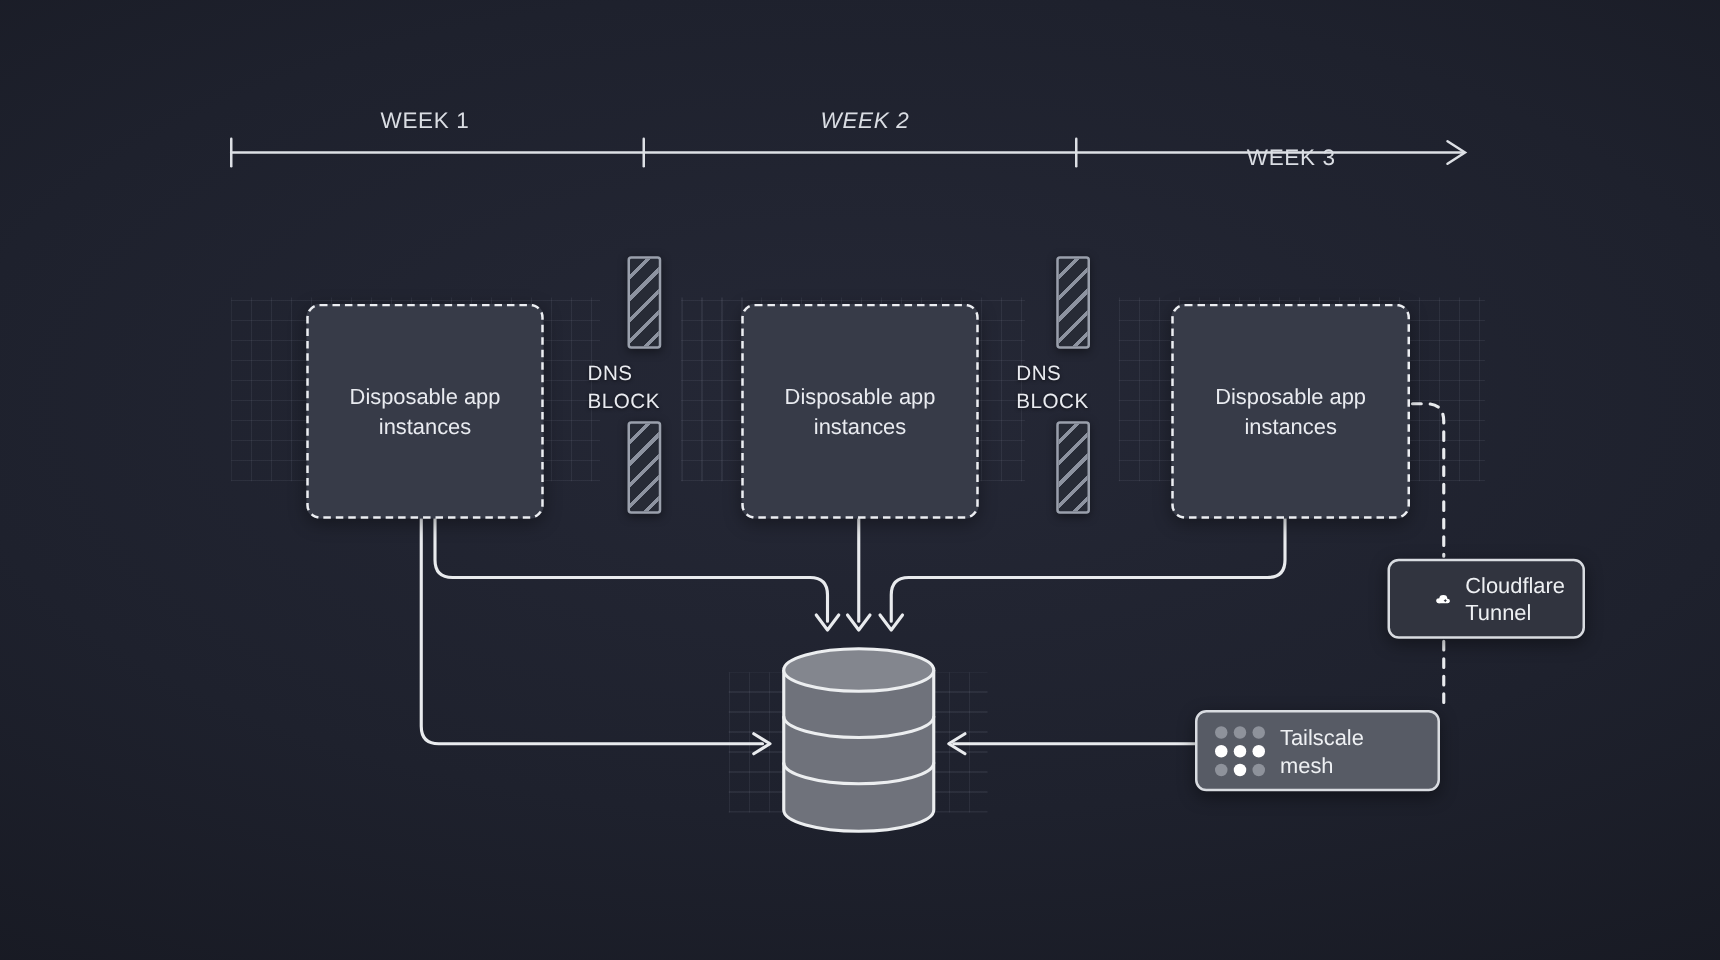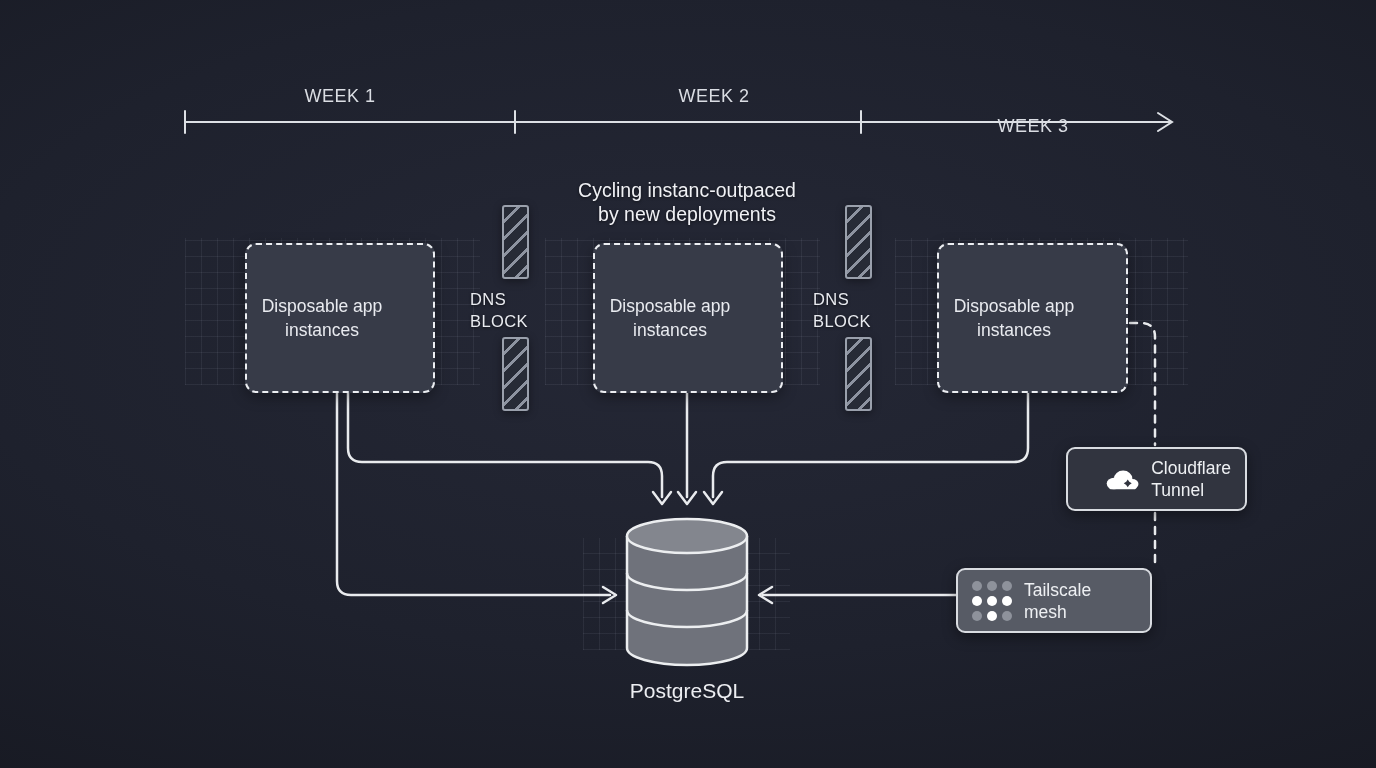--- a/index.html
+++ b/index.html
@@ -27,24 +27,24 @@
     color:#dadde3;
   }
   
   .annotation {
     position:absolute; left:537px; top:178px; width:300px;
     text-align:center; font-size:19.5px; line-height:24px; color:#f0f1f5;
     text-shadow:0 1px 3px rgba(0,0,0,0.55);
   }
   
   .app-box {
-    position:absolute; width:190px; height:150px;
+    position:absolute; width:190px; height:172px;
     background:#373b48;
     border:2px dashed #eceef2; border-radius:11px;
-    display:flex; align-items:center; 
+    display:flex; align-items:center; justify-content:center;
     box-shadow:0 4px 14px rgba(0,0,0,0.35);
   }
   .app-box .box-label {
     width:150px; text-align:center;
     font-size:17.5px; line-height:24px; color:#e9ebf0;
   }
   
   .dns-bar {
     position:absolute; width:27px; height:74px;
     border:2px solid #9aa0ac; border-radius:3px;
@@ -58,21 +58,21 @@
   }
   
   .chip {
     position:absolute;
     border:2px solid #d9dce1; border-radius:9px;
     display:flex; align-items:center; gap:12px;
     padding:0 14px;
     box-shadow:0 4px 14px rgba(0,0,0,0.4);
   }
   .chip .chip-label { font-size:17.5px; line-height:22px; color:#eef0f3; }
-  #cloudflare-box { left:1066px; top:447px; width:181px; height:64px; background:#31343f;padding-left:36px; }
+  #cloudflare-box { left:1110px; top:447px; width:158px; height:64px; background:#31343f;padding-left:36px; }
   #tailscale-box  { left:956px; top:568px; width:196px; height:65px; background:#575b65; }
   
   .ts-dots {
     display:grid; grid-template-columns:repeat(3,10px); grid-auto-rows:10px;
     gap:5px; flex:0 0 auto;
   }
   .ts-dots i { display:block; width:10px; height:10px; border-radius:50%; }
   .ts-dots i.dim    { background:#8e929b; }
   .ts-dots i.bright { background:#ffffff; }
   
@@ -177,33 +177,28 @@
       </div>
       <div class="chip-label">
         <div>Tailscale</div>
         <div>mesh</div>
       </div>
     </div>
   </div>
 
   <div class="layer-text">
     <div class="week-label" style="left:270px;">WEEK 1</div>
-    <div class="week-label" style="left:644px;">WEEK 2</div>
+    <div class="week-label" style="left:622px;font-style:italic;">WEEK 2</div>
     <div class="week-label" style="left:963px;margin-top:30px;">WEEK 3</div>
 
-    <div class="annotation">
-      <div>Cycling instanc-outpaced</div>
-      <div>by new deployments</div>
-    </div>
 
     <div class="dns-label" style="left:470px; top:288px;">
       <div>DNS</div>
       <div>BLOCK</div>
     </div>
     <div class="dns-label" style="left:813px; top:288px;">
       <div>DNS</div>
       <div>BLOCK</div>
     </div>
 
-    <div class="db-label">PostgreSQL</div>
   </div>
 
 </div>
 
 </body></html>

